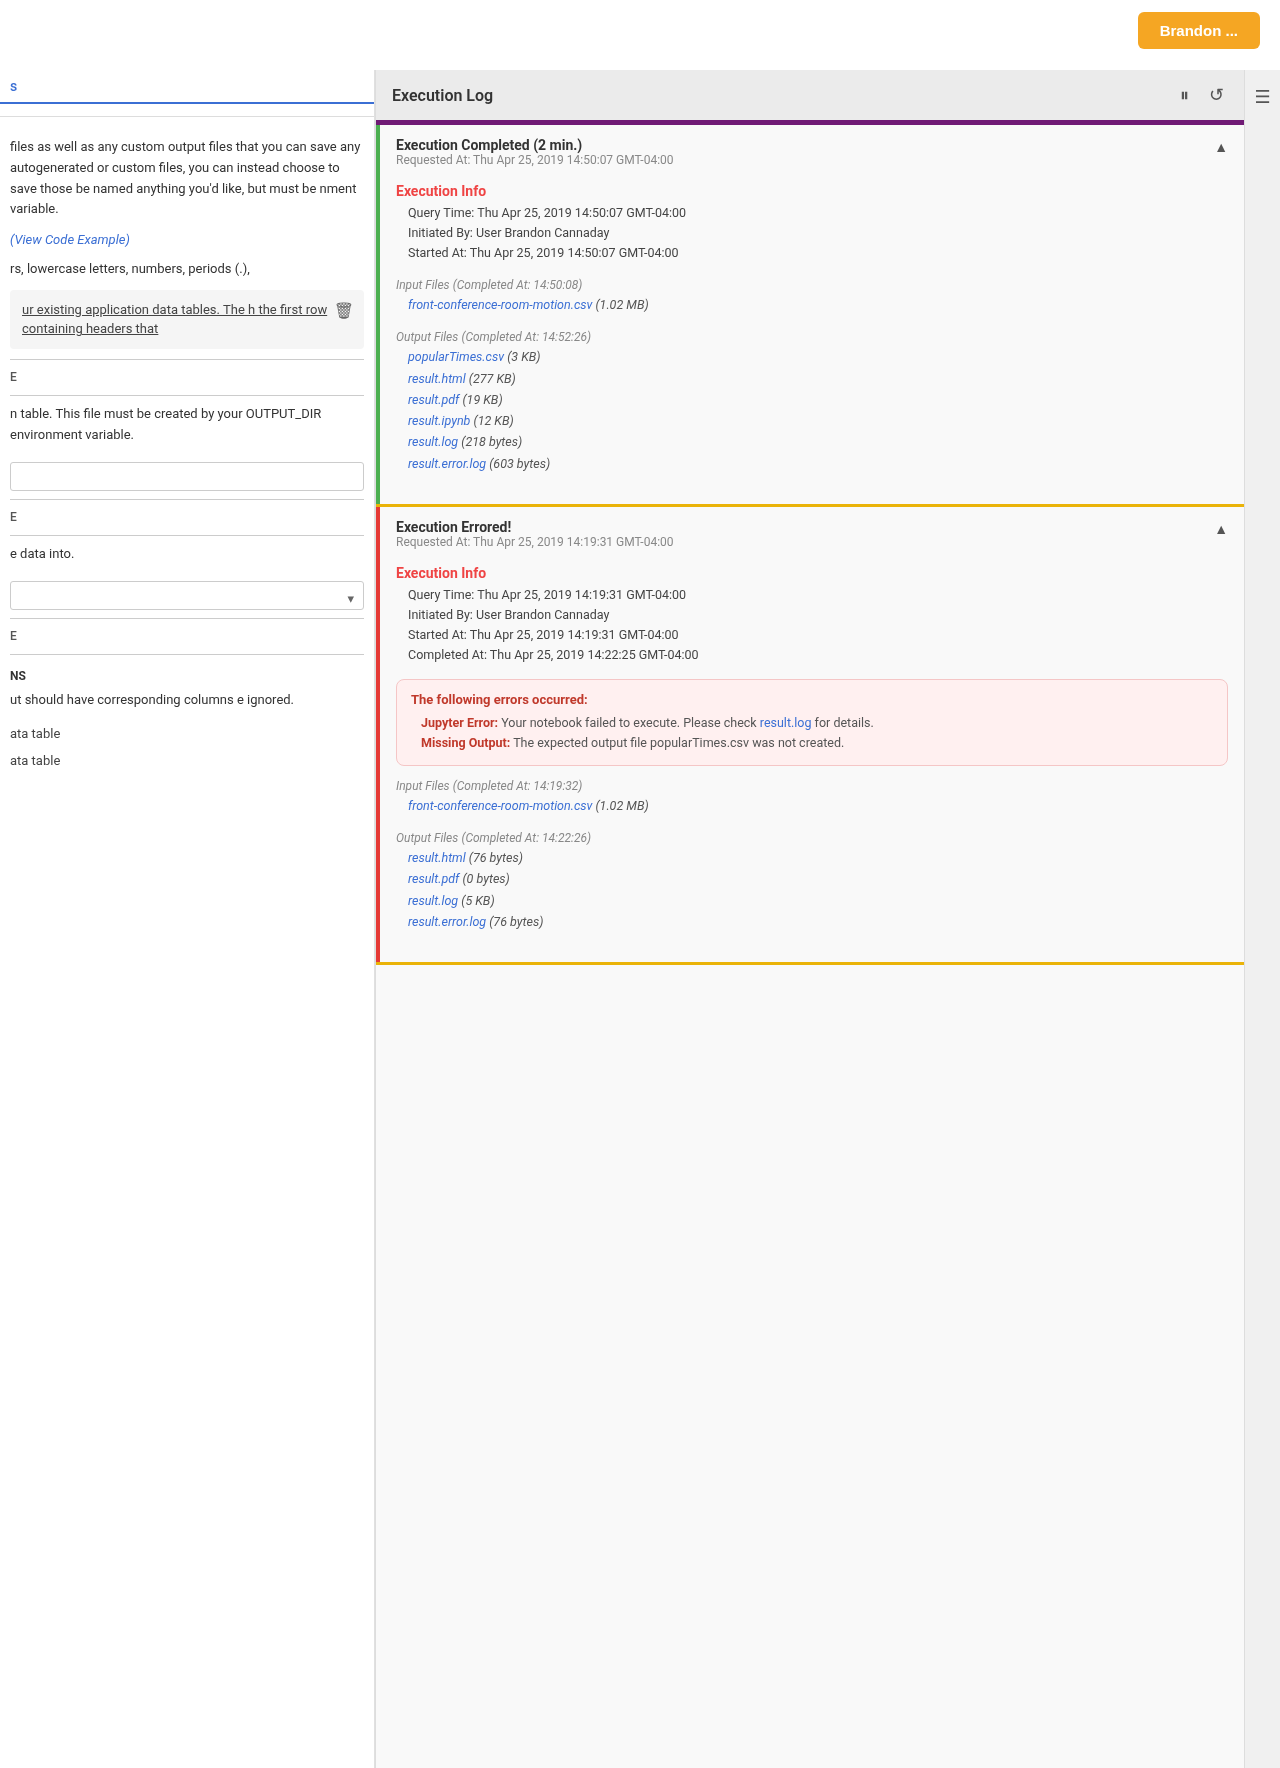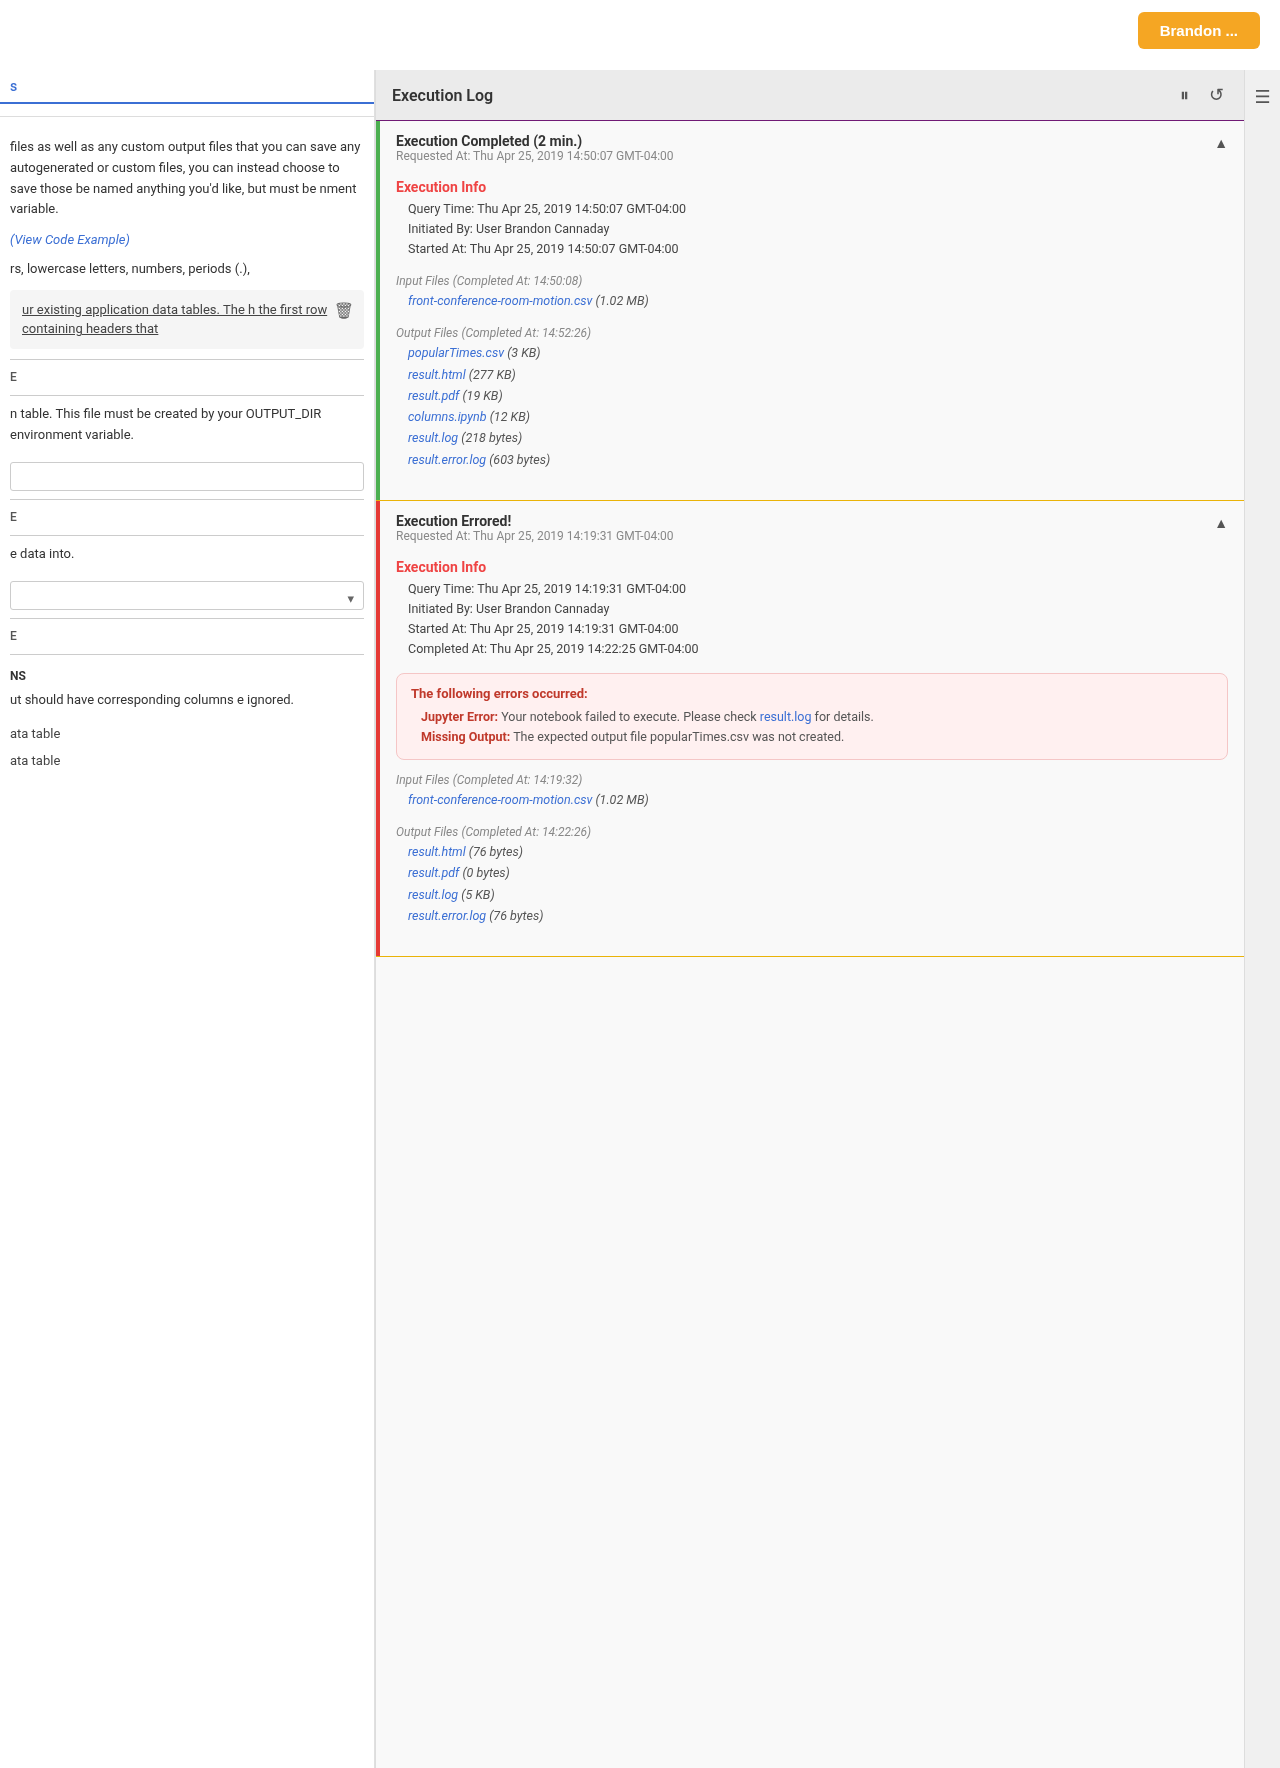--- a/index.html
+++ b/index.html
@@ -178,21 +178,21 @@
       display: flex;
       flex-direction: column;
     }
 
     .log-header {
       display: flex;
       align-items: center;
       justify-content: space-between;
       padding: 12px 16px;
       background: #ebebeb;
-      border-bottom: 1px solid #701a75;
+      border-bottom: 5px solid #701a75;
     }
 
     .log-header-title {
       font-size: 16px;
       font-weight: 600;
       color: #333;
     }
 
     .log-header-controls {
       display: flex;
@@ -209,21 +209,21 @@
       padding: 2px 4px;
     }
 
     
     .execution-entries {
       flex: 1;
       overflow-y: auto;
     }
 
     .execution-entry {
-      border-bottom: 1px solid #eab308;
+      border-bottom: 3px solid #eab308;
       position: relative;
     }
 
     .entry-left-bar-green {
       position: absolute;
       left: 0;
       top: 0;
       bottom: 0;
       width: 4px;
       background: #4caf50;
@@ -472,21 +472,21 @@
             </a>
             <a class="file-link">
               <span>result.html</span>
               <span class="file-size">(277 KB)</span>
             </a>
             <a class="file-link">
               <span>result.pdf</span>
               <span class="file-size">(19 KB)</span>
             </a>
             <a class="file-link">
-              <span>columns.ipynb</span>
+              <span>result.ipynb</span>
               <span class="file-size">(12 KB)</span>
             </a>
             <a class="file-link">
               <span>result.log</span>
               <span class="file-size">(218 bytes)</span>
             </a>
             <a class="file-link">
               <span>result.error.log</span>
               <span class="file-size">(603 bytes)</span>
             </a>

